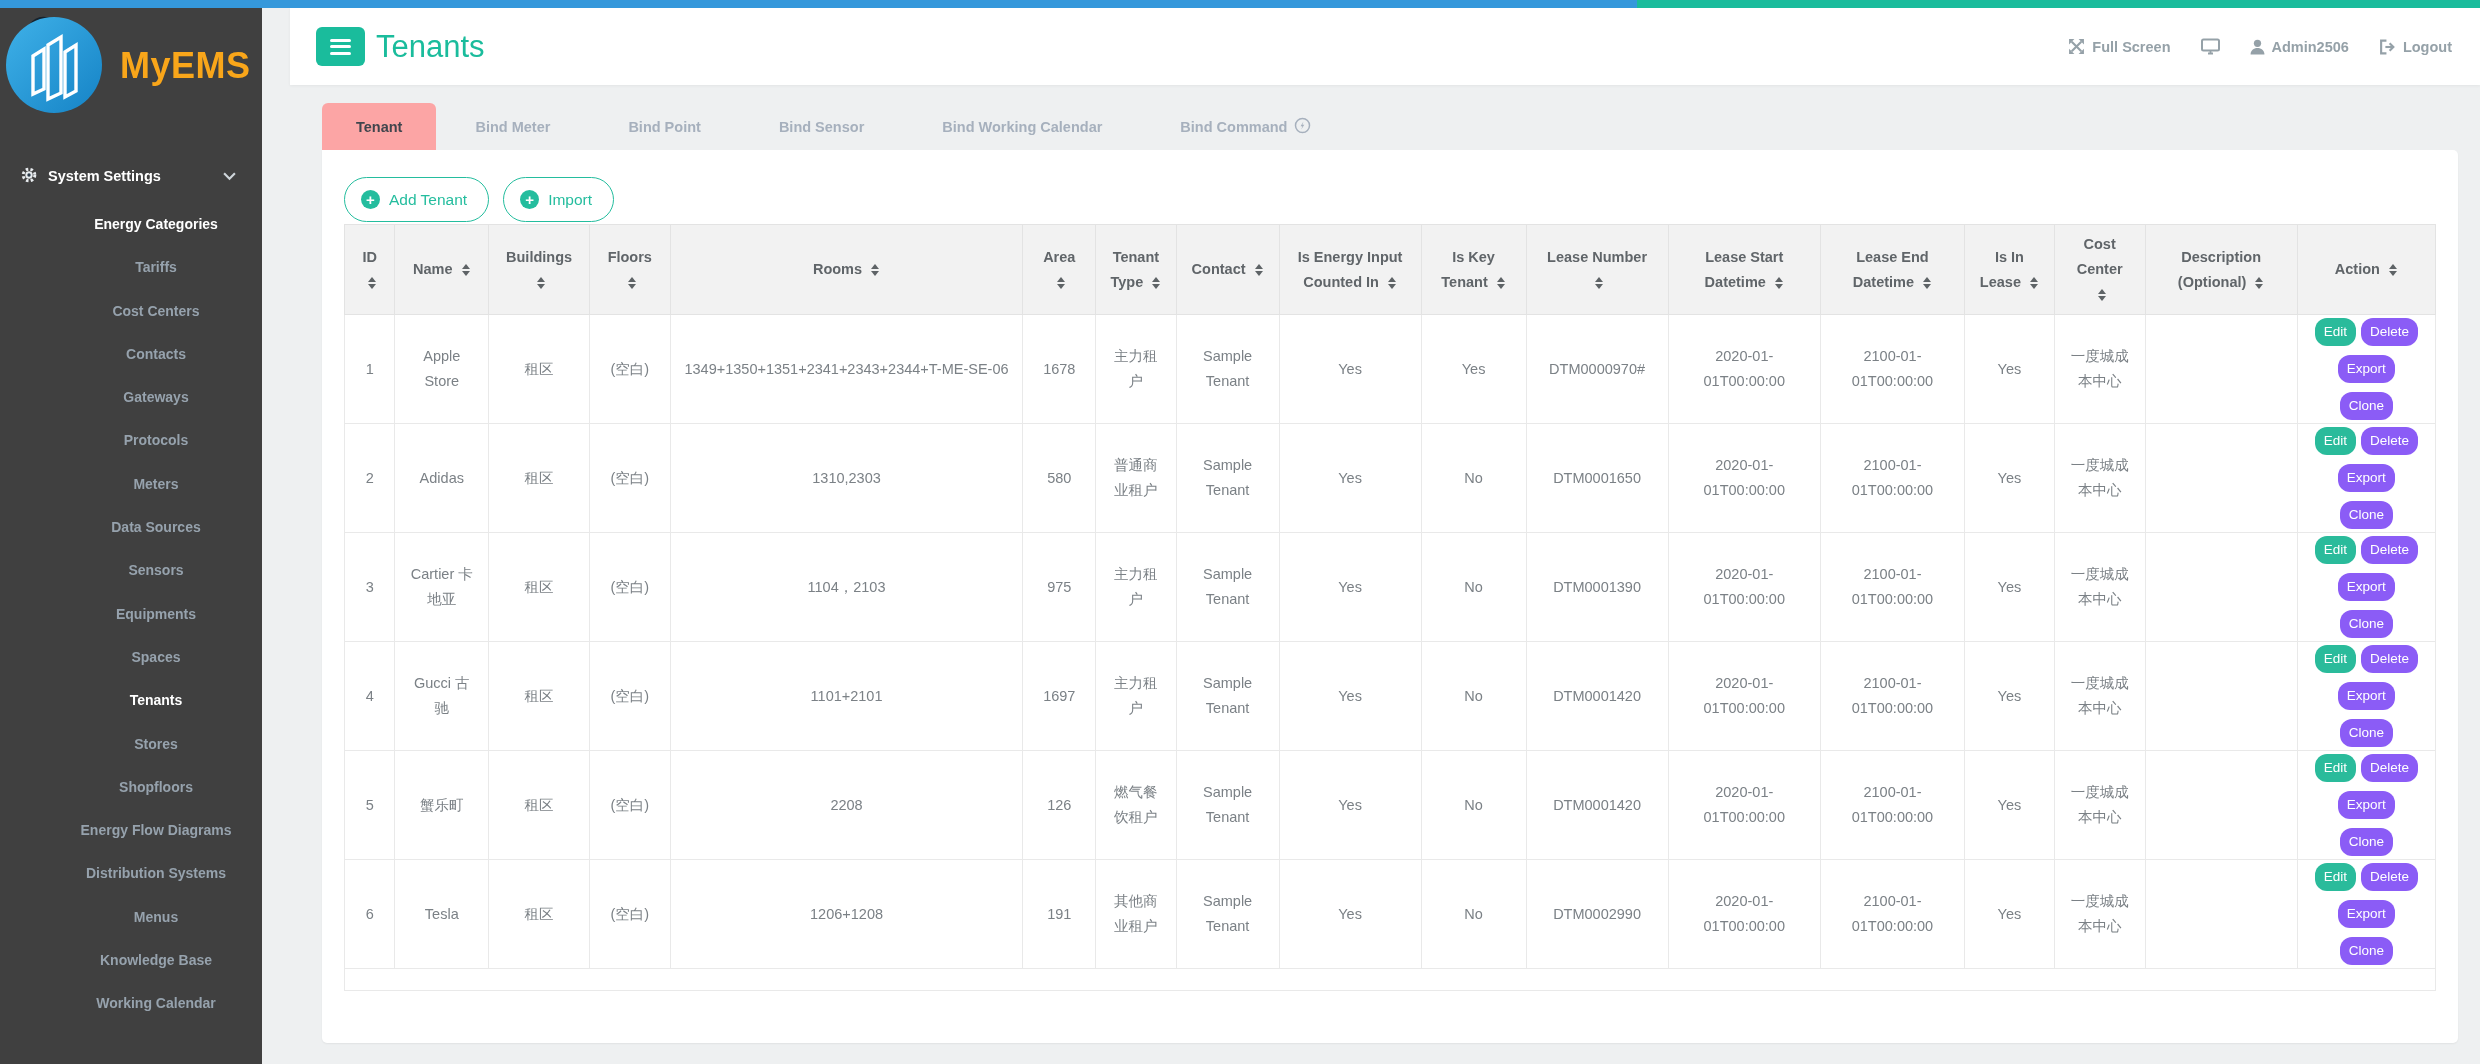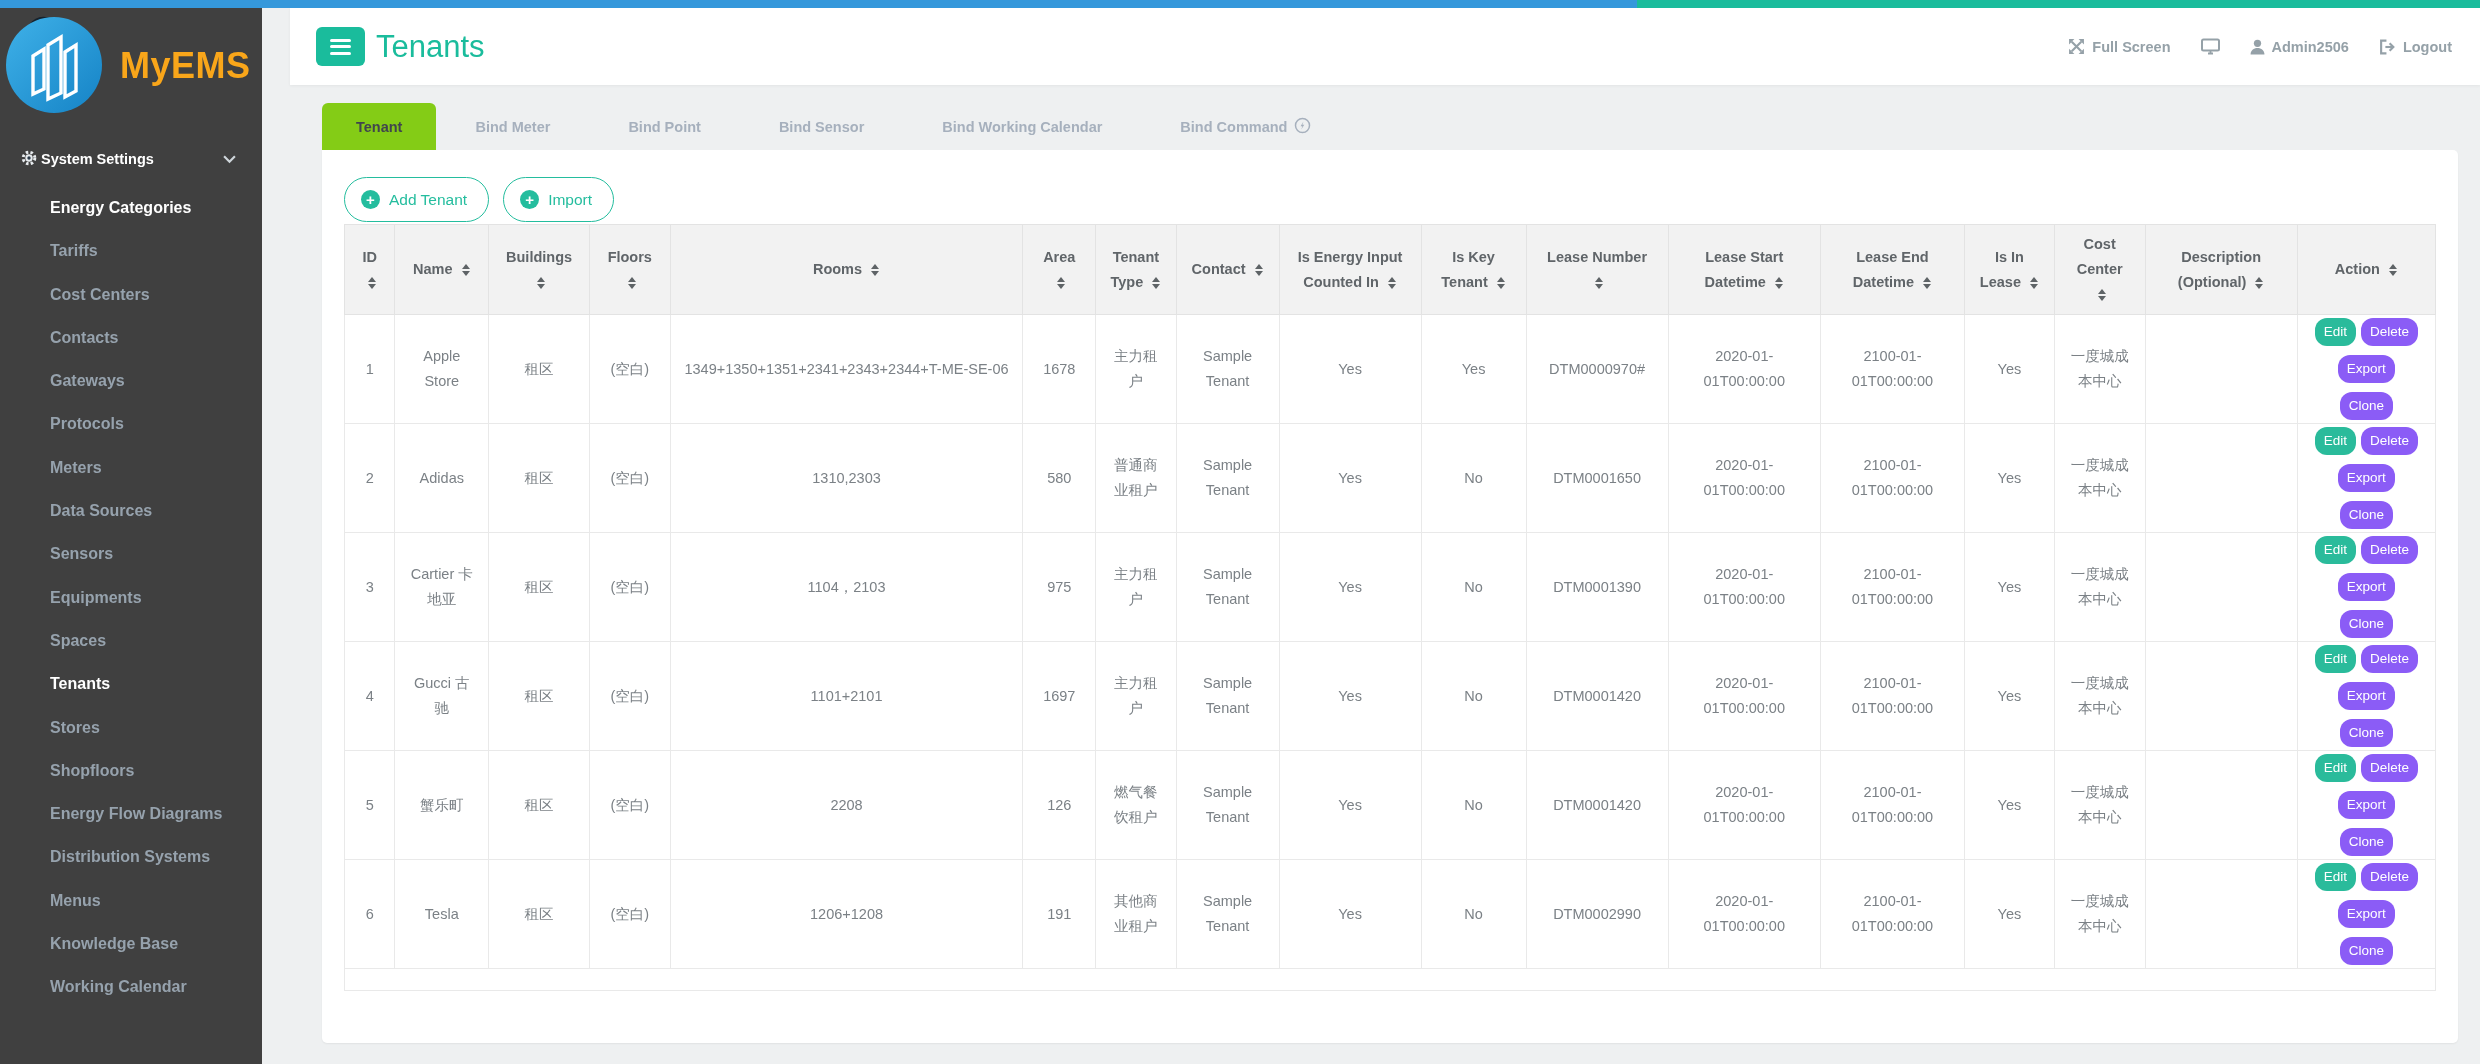--- a/index.html
+++ b/index.html
@@ -10,26 +10,26 @@
   }
   
   .topstrip { position:absolute; top:0; left:0; width:100%; height:8px; display:flex; z-index:30; }
   .strip-blue  { width:1637px; background:#3598db; }
   .strip-green { flex:1; background:#1abc9c; }
 
   
   .sidebar { position:absolute; left:0; top:8px; bottom:0; width:262px; background:#404040; z-index:20; }
   .logo-row { display:flex; align-items:center; padding:6px 0 0 3px; gap:15px; cursor:pointer; }
   .logo-text { font-size:36px; font-weight:bold; color:#f9a61a; letter-spacing:.5px; }
-  .section-row { display:flex; align-items:center; margin-top:30px; padding:0 26px 0 20px;
-    color:#ffffff; font-size:14.5px; font-weight:bold; gap:3px; height:22px; cursor:pointer; }
+  .section-row { display:flex; align-items:center; margin-top:47px; padding:0 26px 0 20px;
+    color:#ffffff; font-size:14.5px; font-weight:bold; gap:10px; height:22px; cursor:pointer; }
   .section-row .chev { margin-left:auto; }
   .menu { list-style:none; margin-top:16px; }
-  .menu li { height:43.3px; line-height:43.3px; padding-left:50px; font-size:16px; font-weight:bold;
-    color:#96a2ad; cursor:pointer; white-space:nowrap; }
+  .menu li { height:43.3px; line-height:43.3px; padding-left:50px; font-size:14px; font-weight:bold;
+    color:#96a2ad; cursor:pointer; white-space:nowrap;text-align:center; }
   .menu li.active { color:#ffffff; }
 
   
   .main { position:absolute; left:290px; top:8px; right:0; bottom:0; }
   .topbar { height:77px; background:#fff; display:flex; align-items:center; padding:0 28px 0 26px;
     box-shadow:0 1px 3px rgba(0,0,0,.05); position:relative; z-index:5; }
   .menu-toggle { width:49px; height:39px; background:#1abc9c; border-radius:6px; border:none;
     display:flex; flex-direction:column; align-items:center; justify-content:center; gap:3.5px; cursor:pointer; }
   .menu-toggle i { display:block; width:21px; height:3px; background:#fff; border-radius:2px; }
   .page-title { font-size:31px; font-weight:500; color:#1abc9c; margin-left:11px; }
@@ -38,21 +38,21 @@
   .tb-group { display:flex; align-items:center; gap:7px; cursor:pointer; }
   .tb-group svg { display:block; }
 
   .content { position:absolute; top:77px; left:0; right:0; bottom:0; background:#eef0f1;
     padding:18px 22px 0 32px; }
 
   
   .tabs { display:flex; height:47px; align-items:stretch; }
   .tab { display:flex; align-items:center; padding:0 39px; font-size:14.5px; font-weight:bold;
     color:#a6b0bd; cursor:pointer; gap:7px; }
-  .tab.active { background:#84cc16; border-radius:6px 6px 0 0; color:#40454d; padding:0 34px; }
+  .tab.active { background:#fca5a5; border-radius:6px 6px 0 0; color:#40454d; padding:0 34px; }
 
   
   .card { background:#fff; border-radius:0 5px 5px 5px; height:893px; padding:27px 22px;
     box-shadow:0 1px 2px rgba(0,0,0,.06); }
   .toolbar { display:flex; gap:14px; margin-bottom:2px; }
   .btn-outline { height:45px; border-radius:23px; border:1.5px solid #24bd9e; background:#fff;
     color:#24bd9e; font-size:15.5px; display:inline-flex; align-items:center; gap:9px;
     padding:0 21px 0 16px; cursor:pointer; font-family:inherit; }
   .plus-circle { width:19px; height:19px; border-radius:50%; background:#24bd9e; color:#fff;
     display:inline-flex; align-items:center; justify-content:center; font-size:15px; font-weight:bold; line-height:1; }

